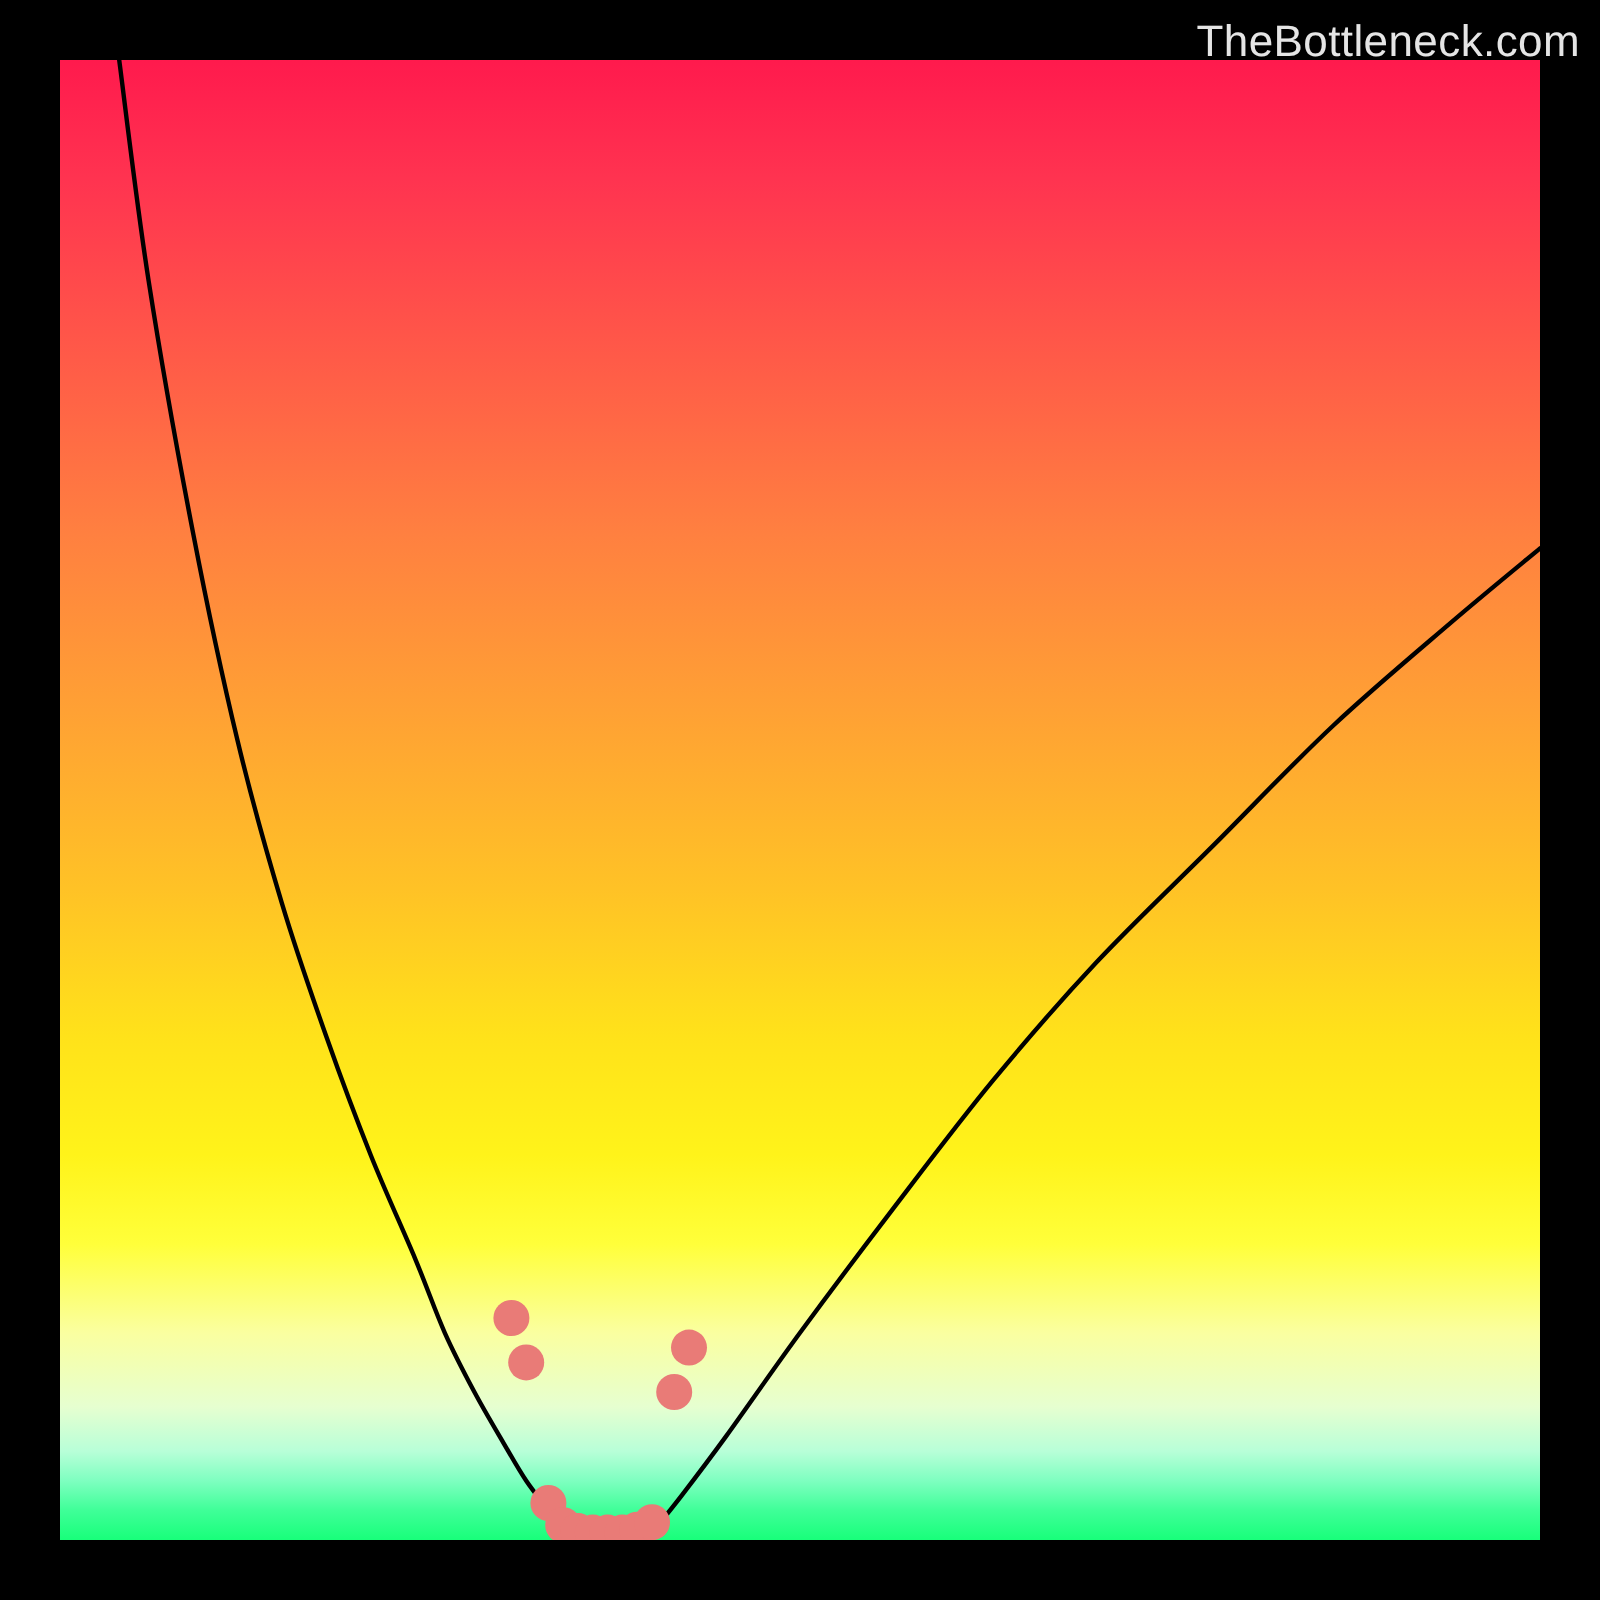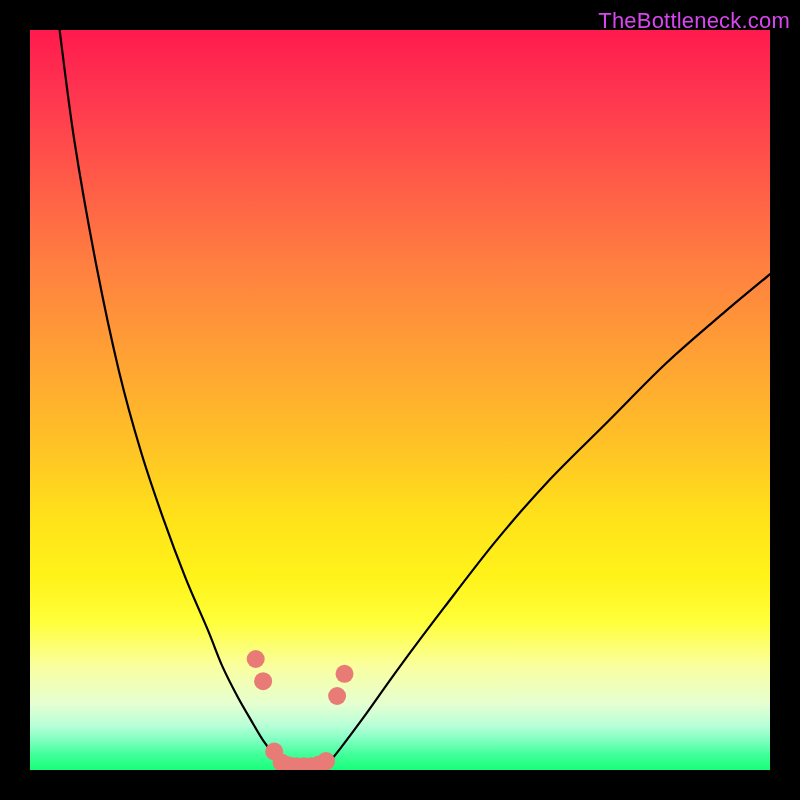--- a/index.html
+++ b/index.html
@@ -43,21 +43,21 @@
       #b8ffd8 94%,
       #7effc0 96%,
       #3fff98 98%,
       #18ff7a 100%
     );
   }
   .watermark {
     position: absolute;
     top: 8px;
     right: 10px;
-    color: #d946ef;
+    color: #e5e5e5;
     font-size: 22px;
     font-weight: 500;
     letter-spacing: 0.2px;
     user-select: none;
   }
   svg.curves {
     position: absolute;
     inset: 0;
   }
   .curve {

